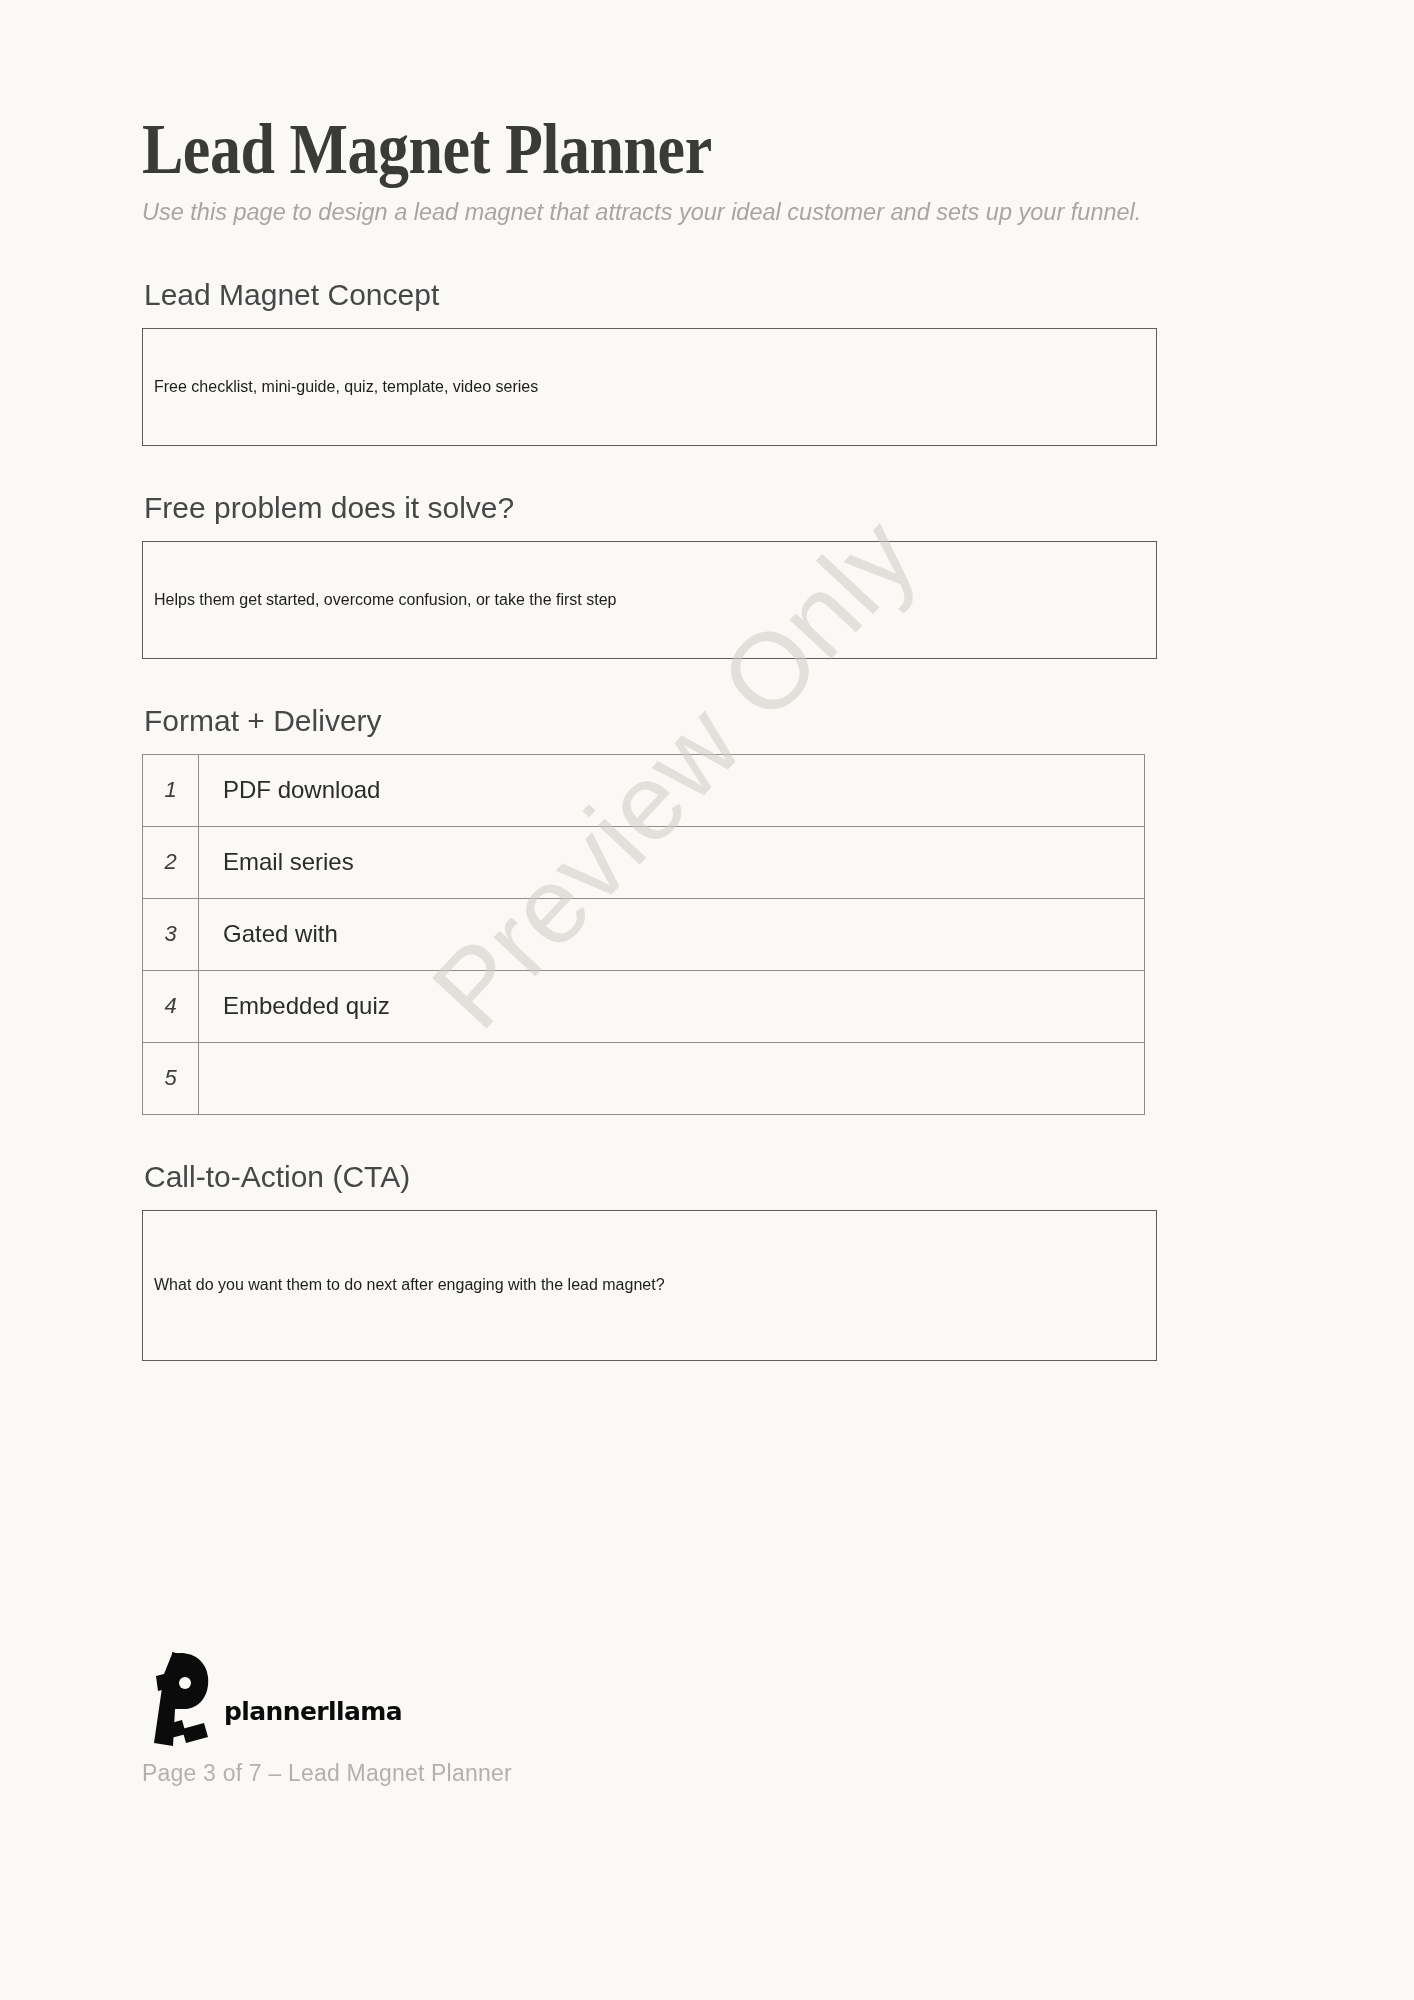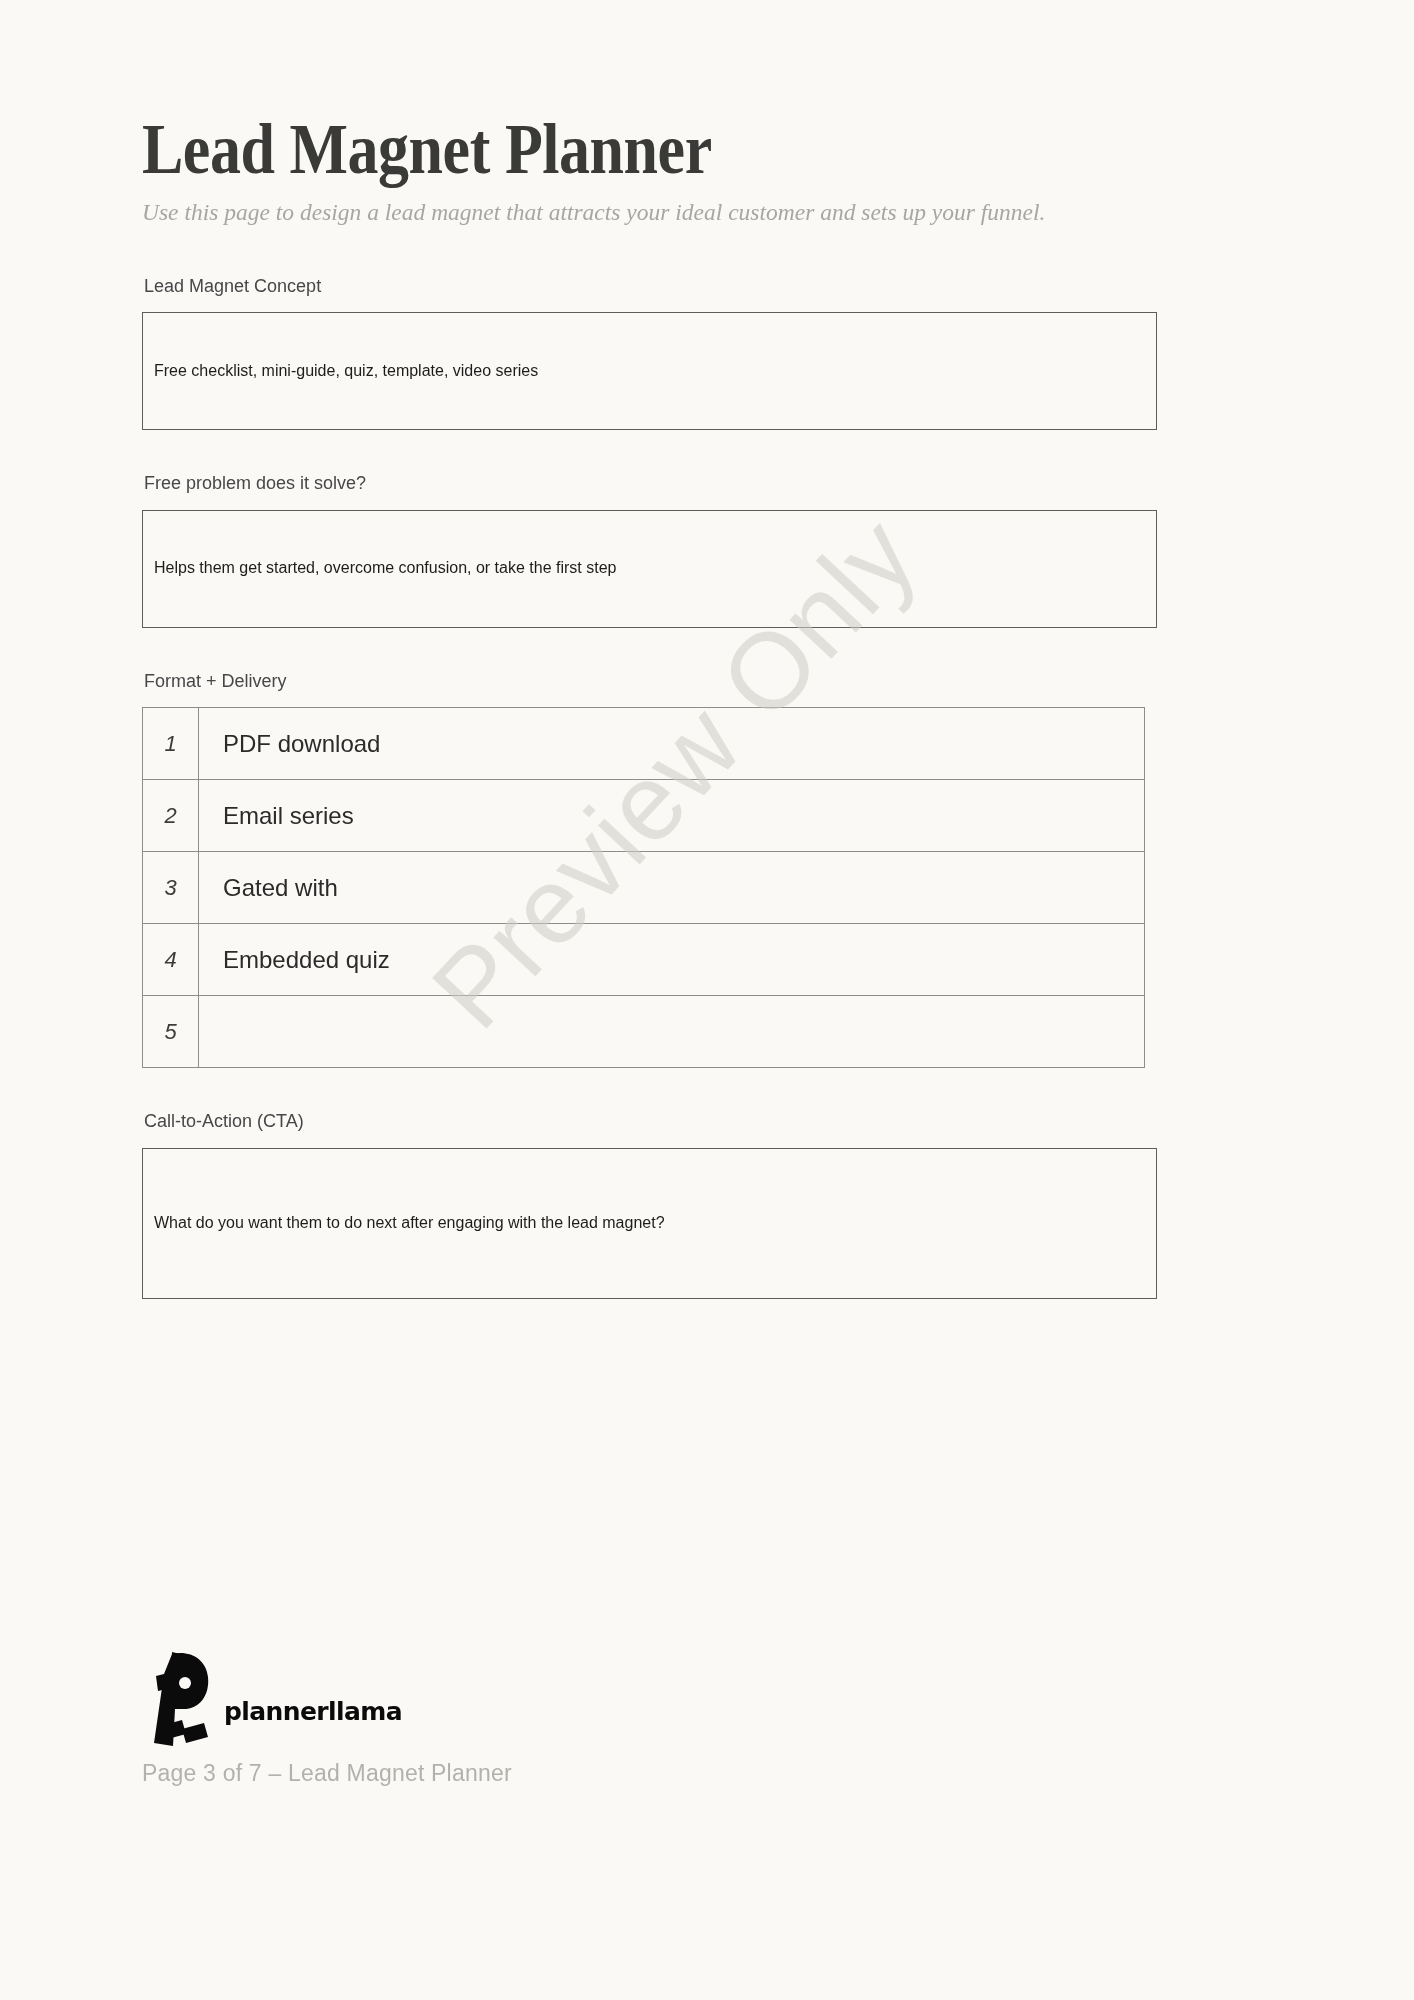--- a/index.html
+++ b/index.html
@@ -67,32 +67,32 @@
     line-height: 1.05;
     color: #3a3a38;
     margin: 0 0 8px 0;
     letter-spacing: -0.5px;
     transform: scaleX(0.86);
     transform-origin: left center;
     white-space: nowrap;
   }
 
   .doc-subtitle {
-    font-family: Liberation Serif, serif;
+    font-family: Liberation Sans, sans-serif;
     font-style: italic;
     font-size: 23.5px;
     line-height: 1.42;
     color: #a8a6a2;
     margin: 0 0 46px 0;
     width: 1000px;
   }
 
   .field-label {
     font-family: "Liberation Sans", sans-serif;
-    font-size: 18px;
+    font-size: 30px;
     color: #47474a;
     margin: 0 0 14px 2px;
     line-height: 1.3;
   }
 
   .field-box {
     border: 1px solid #5d5d5d;
     background: transparent;
     box-sizing: border-box;
     width: 1015px;

